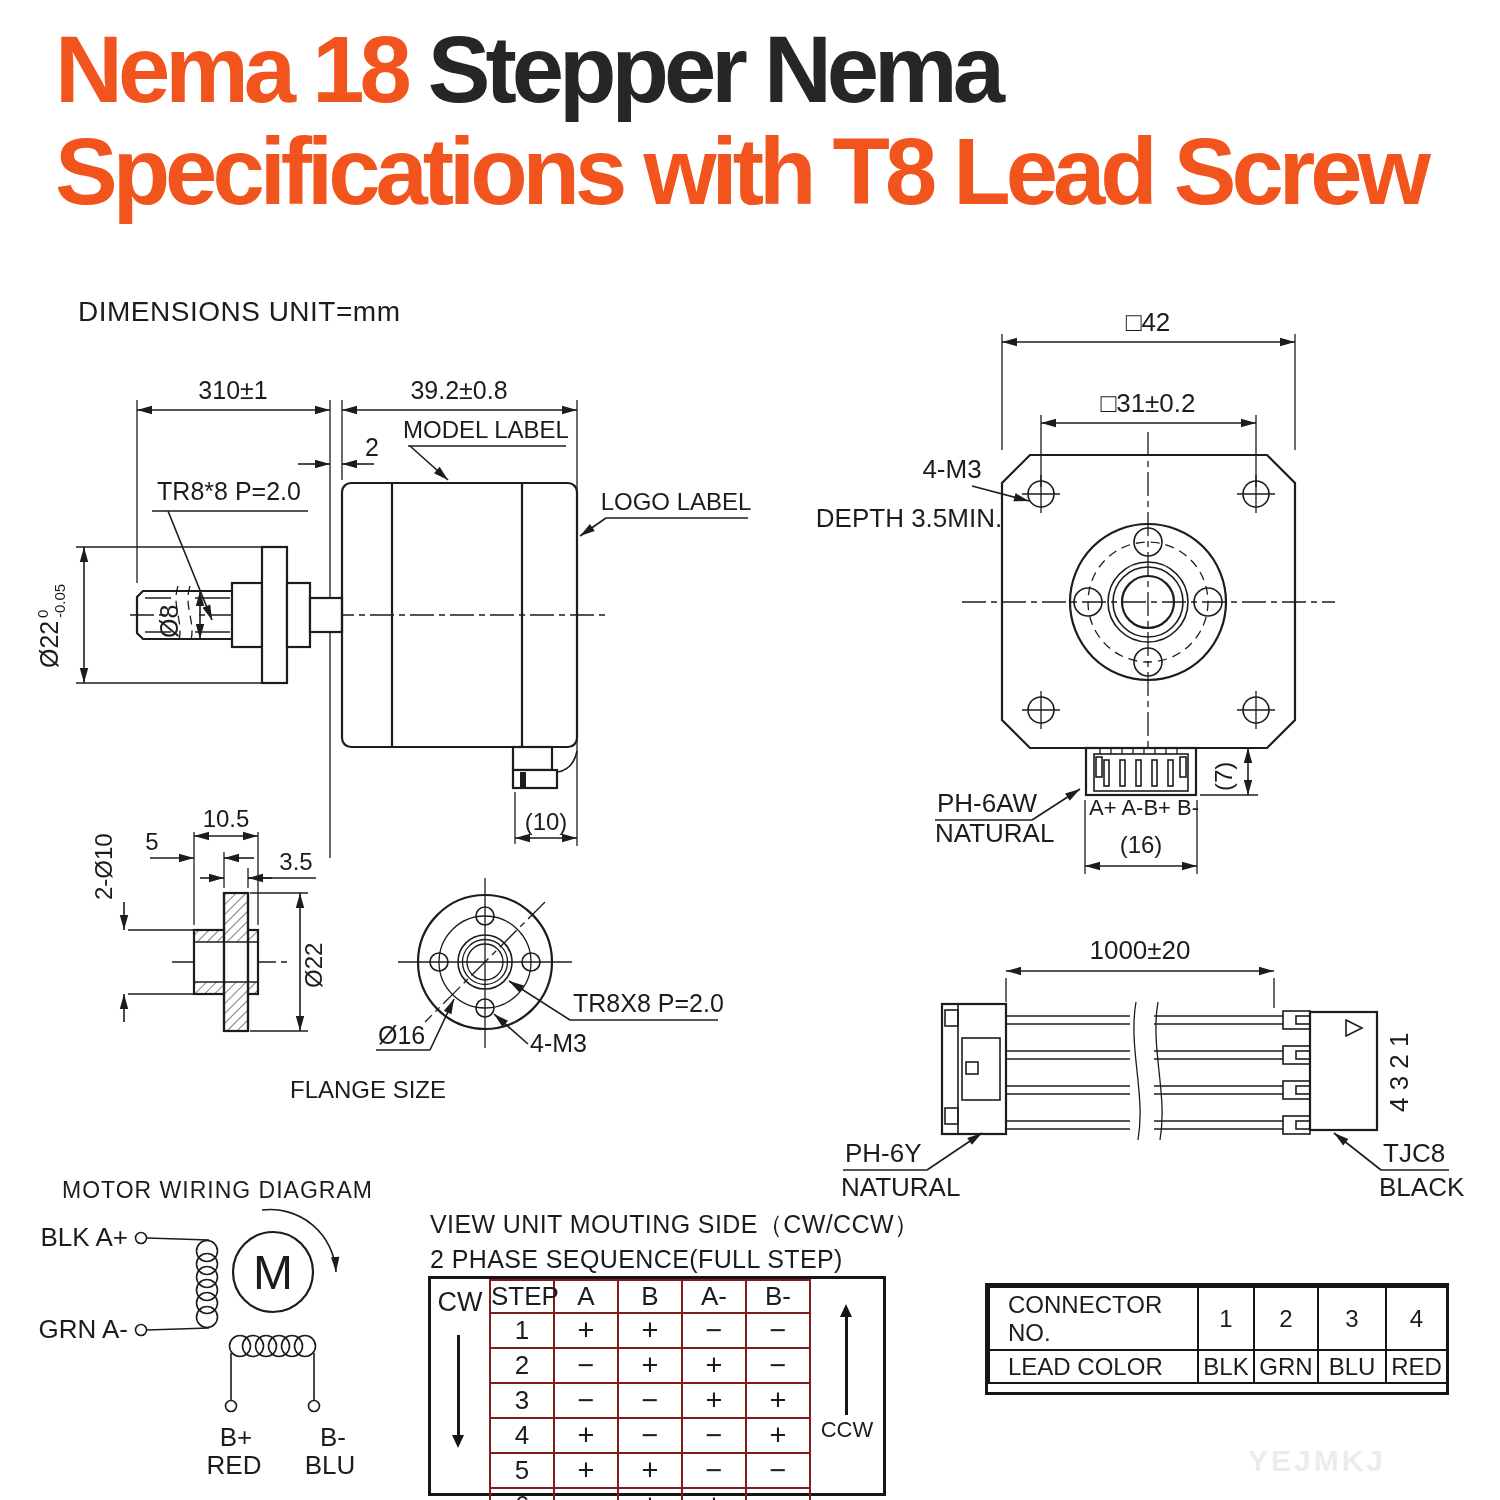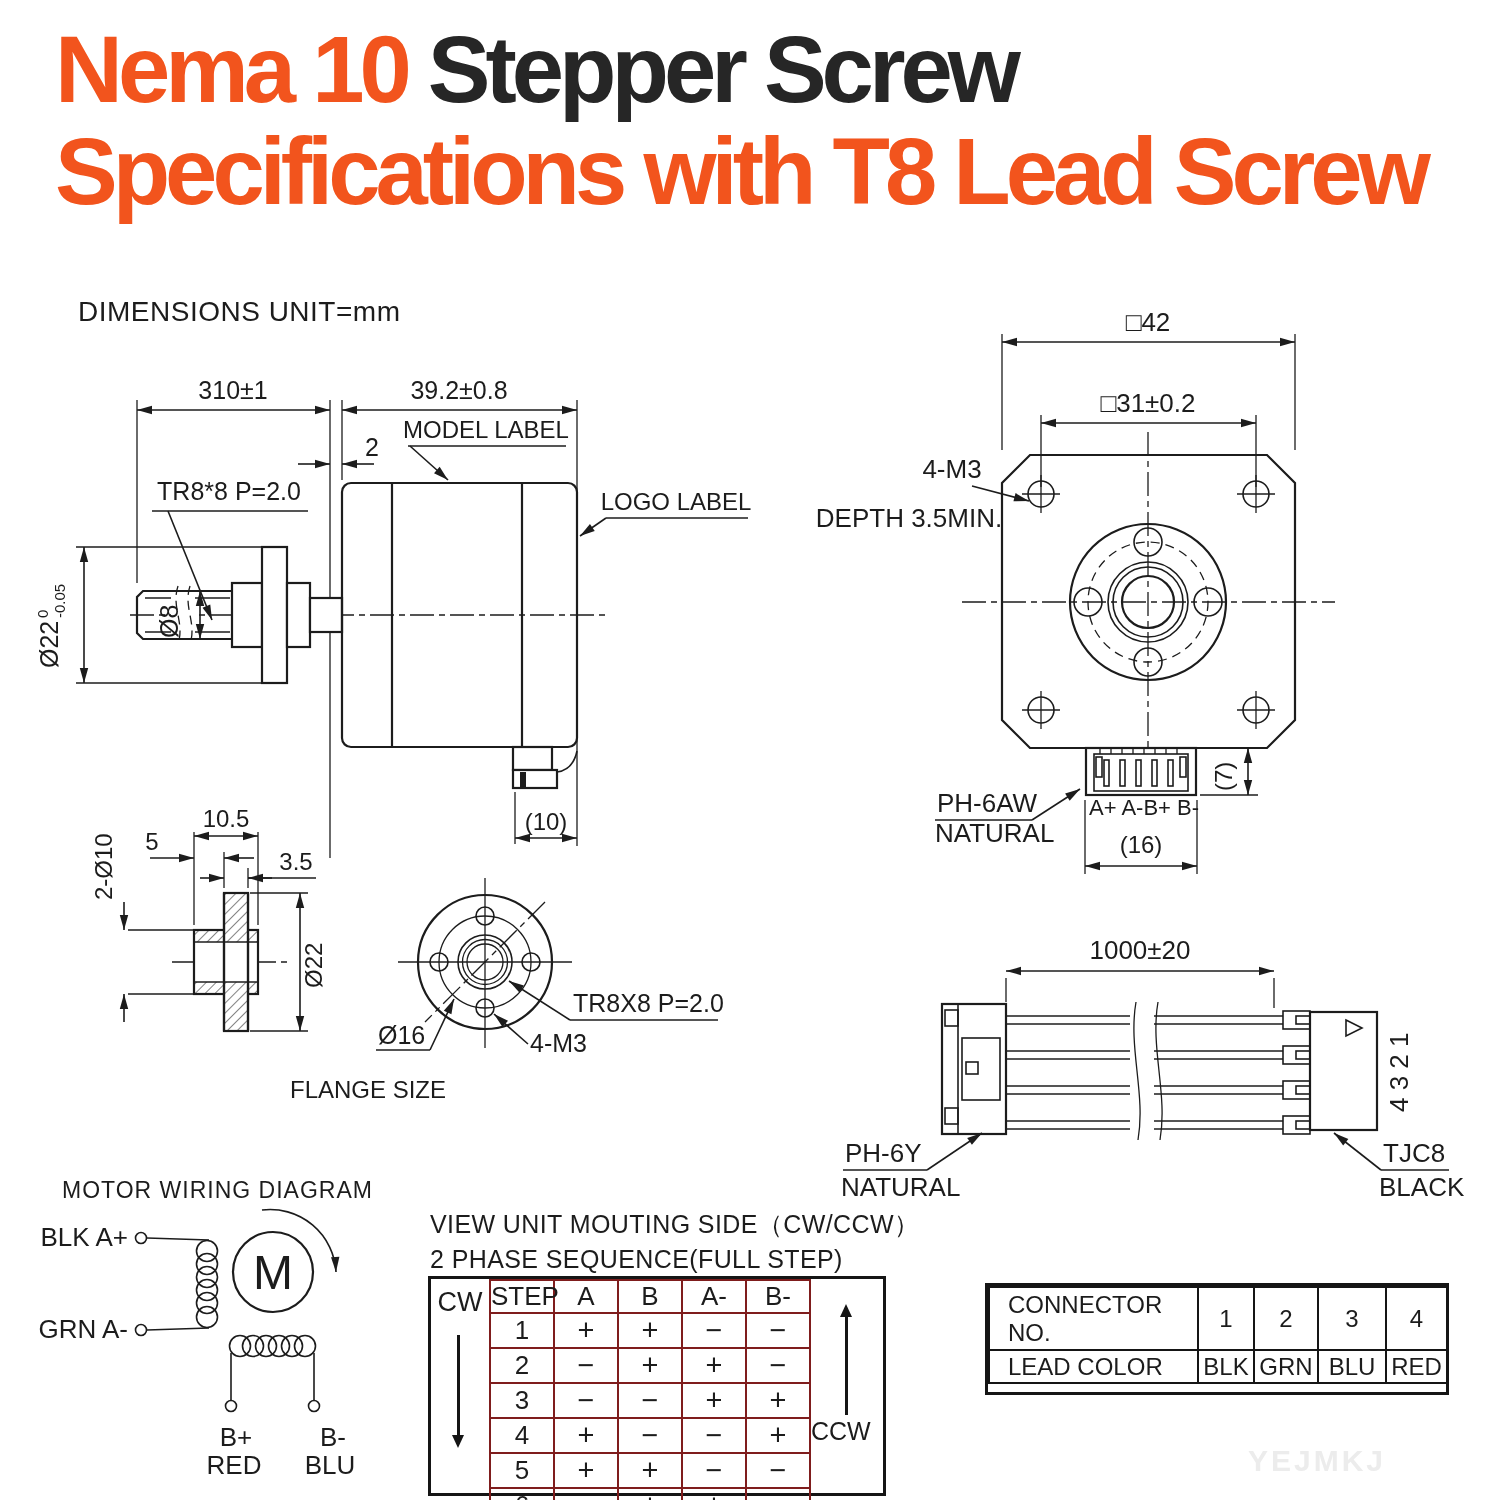--- a/index.html
+++ b/index.html
@@ -31,38 +31,38 @@
           box-sizing:border-box;display:flex;}
   .cwcol{width:58px;position:relative;flex:none;}
   .cw-label{position:absolute;top:8px;width:100%;text-align:center;font-size:27px;}
   .arrow-down{position:absolute;left:26px;top:56px;width:0;height:100px;border-left:3px solid #151515;}
   .arrow-down::after{content:'';position:absolute;left:-8px;top:100%;
      border:6.5px solid transparent;border-top:13px solid #151515;}
   .arrow-up{position:absolute;left:34px;top:32px;width:0;height:104px;border-left:3px solid #151515;}
   .arrow-up::before{content:'';position:absolute;left:-8px;top:-13px;
      border:6.5px solid transparent;border-bottom:13px solid #151515;}
   .ccwcol{flex:1;position:relative;}
-  .ccw-label{position:absolute;top:138px;width:100%;font-size:25px;}
+  .ccw-label{position:absolute;top:138px;width:100%;text-align:center;font-size:22px;}
   table.grid{border-collapse:collapse;table-layout:fixed;width:322px;height:214px;flex:none;}
   table.grid td,table.grid th{border:2px solid #7f1d1d;text-align:center;padding:0;
       font-weight:400;font-size:26px;}
   table.grid td.pm{font-size:29px;}
   
   .ctable{left:985px;top:1283px;width:464px;height:112px;border:3px solid #151515;box-sizing:border-box;}
   table.conn{border-collapse:collapse;table-layout:fixed;width:458px;height:98px;}
   table.conn td,table.conn th{border:2px solid #151515;font-weight:400;font-size:24px;
       text-align:center;padding:0;}
   table.conn .lbl{text-align:left;padding-left:18px;}
   .watermark{left:1248px;top:1444px;font-size:30px;font-weight:700;letter-spacing:3px;color:#ECECEC;}
 </style>
 </head>
 <body>
 
 <div class="abs title-line" style="top:20px">
-  <span class="accent">Nema 10</span><span class="ink"> Stepper Screw</span>
+  <span class="accent">Nema 18</span><span class="ink"> Stepper Nema</span>
 </div>
 <div class="abs title-line accent" style="top:122px">Specifications with T8 Lead Screw</div>
 
 <div class="abs units-note">DIMENSIONS UNIT=mm</div>
 
 <svg class="draw" viewBox="0 0 1500 1500">
   <defs>
     <marker id="arr" viewBox="0 0 16 10" refX="16" refY="5" markerWidth="16" markerHeight="10" orient="auto-start-reverse" markerUnits="userSpaceOnUse">
       <path d="M16 5 L1 0.8 L1 9.2 Z" fill="#1c1c1c"></path>
     </marker>

